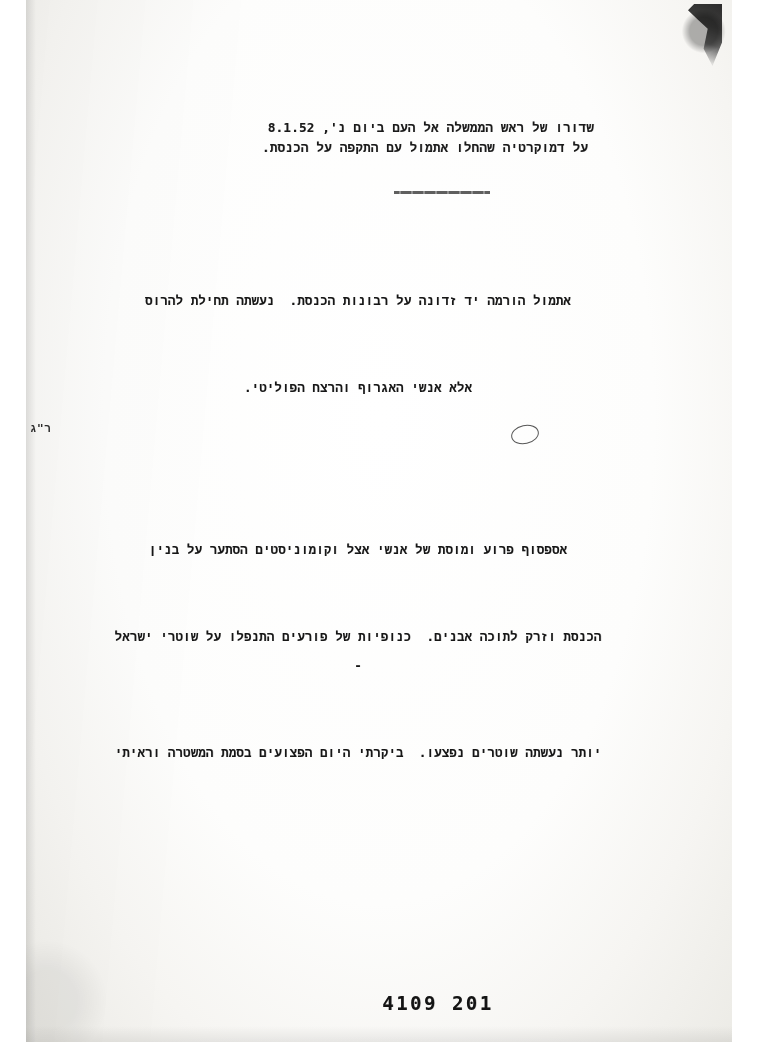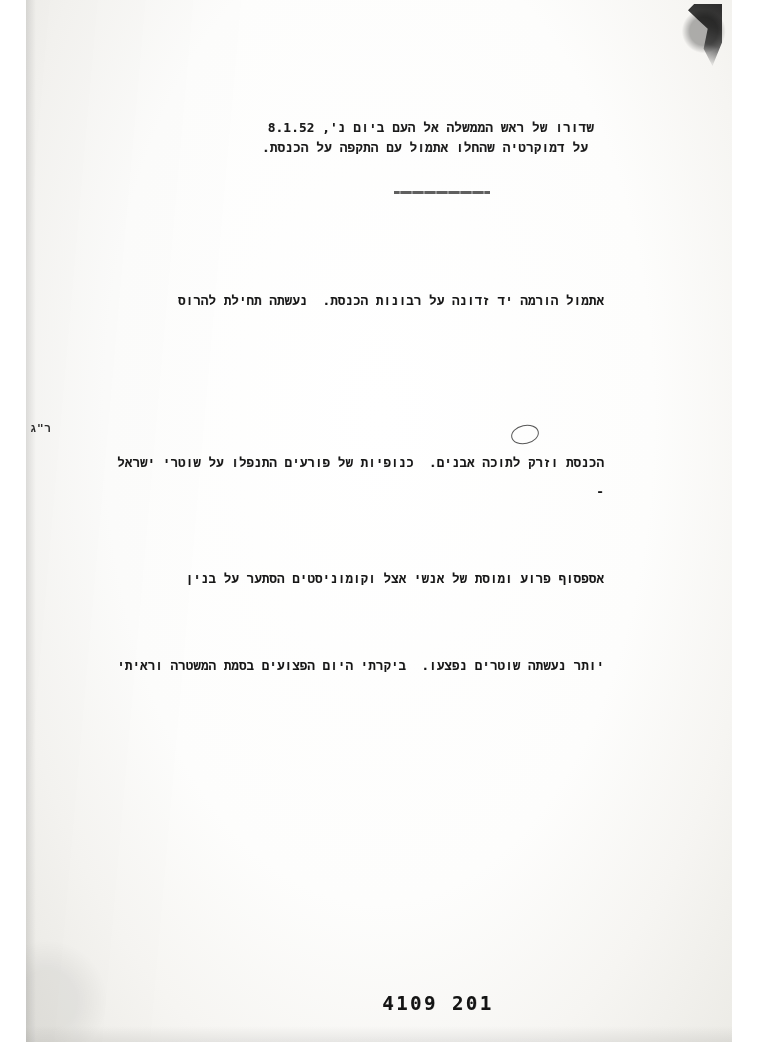--- a/index.html
+++ b/index.html
@@ -100,20 +100,21 @@
     font-weight: 700;
     letter-spacing: 0.1px;
     text-shadow: 0.35px 0.25px 0 rgba(0,0,0,0.30);
   }
   .para {
     margin: 0 0 17px 0;
   }
   .para p {
     margin: 8px;
     white-space: pre-wrap;
+    text-align: center;
   }
   .indent { padding-right: 34px; }
 
   .p-line { display: block; }
 
   .margin-note {
     position: absolute;
     left: 4px;
     top: 422px;
     font-family: "DejaVu Sans Mono", "Liberation Mono", monospace;
@@ -167,27 +168,28 @@
       <span class="p-line line2">על דמוקרטיה שהחלו אתמול עם התקפה על הכנסת.</span>
     </div>
 
     <div class="rule"></div>
 
     <div class="body-block">
 
       <div class="para indent">
         <p>
           <span class="p-line">אתמול הורמה יד זדונה על רבונות הכנסת.  נעשתה תחילת להרוס</span>
+          <span class="p-line">אלא אנשי האגרוף והרצח הפוליטי.</span>
         </p>
       </div>
 
       <div class="para indent">
         <p>
+          <span class="p-line">אספסוף פרוע ומוסת של אנשי אצל וקומוניסטים הסתער על בנין</span>
           <span class="p-line">הכנסת וזרק לתוכה אבנים.  כנופיות של פורעים התנפלו על שוטרי ישראל -</span>
-          <span class="p-line">אספסוף פרוע ומוסת של אנשי אצל וקומוניסטים הסתער על בנין</span>
           <span class="p-line">יותר נעשתה שוטרים נפצעו.  ביקרתי היום הפצועים בסמת המשטרה וראיתי</span>
           
           
         </p>
       </div>
 
     </div>
   </div>
 
   <div class="margin-note">ר"ג</div>

